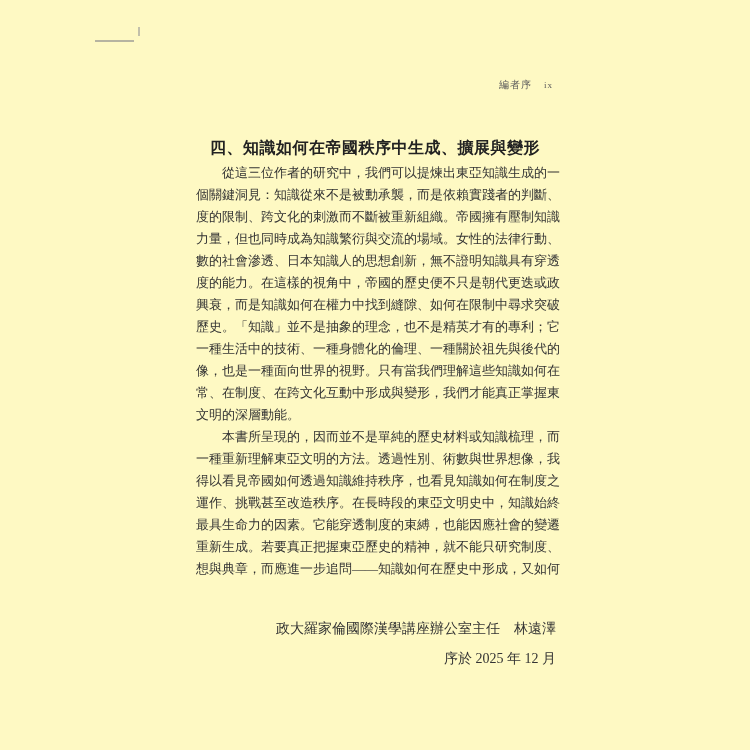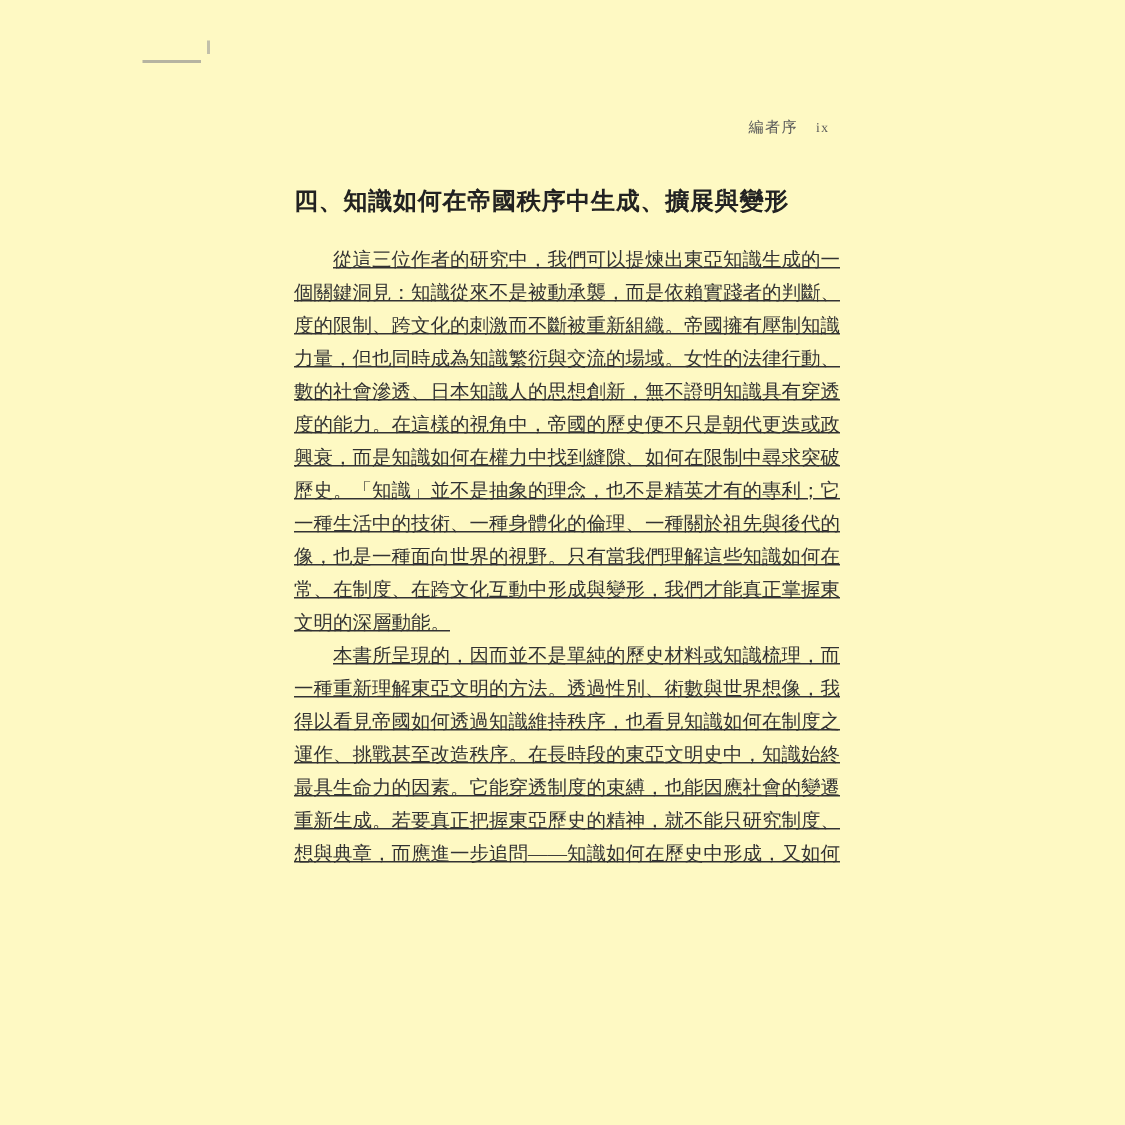--- a/index.html
+++ b/index.html
@@ -47,38 +47,38 @@
   .running-header .pagenum {
     margin-left: 12px;
     font-size: 9px;
     letter-spacing: 1px;
     color: #5a5a5a;
   }
   .section-heading {
     position: absolute;
     left: 196px;
     top: 124px;
-    margin: 0;
+    margin: 14px;
     width: 420px;
     font-size: 16px;
     font-weight: bold;
     letter-spacing: 0.5px;
     color: #222222;
     white-space: nowrap;
   }
   .body-text {
     position: absolute;
     left: 196px;
     top: 162px;
     width: 364px;
     font-size: 13px;
     line-height: 22px;
     color: #333333;
   }
-  .para { margin: 0; text-decoration: underline; }
+  .para { margin: 0; }
   .line {
     width: 100%;
     text-align: justify;
     text-align-last: justify;
     overflow: hidden;
     height: 22px;
   }
   .line.first { text-indent: 2em; }
   .line.last  { text-align-last: left; }
   .signature {
@@ -126,14 +126,18 @@
         <div class="line first">本書所呈現的，因而並不是單純的歷史材料或知識梳理，而是</div>
         <div class="line">一種重新理解東亞文明的方法。透過性別、術數與世界想像，我們</div>
         <div class="line">得以看見帝國如何透過知識維持秩序，也看見知識如何在制度之外</div>
         <div class="line">運作、挑戰甚至改造秩序。在長時段的東亞文明史中，知識始終是</div>
         <div class="line">最具生命力的因素。它能穿透制度的束縛，也能因應社會的變遷而</div>
         <div class="line">重新生成。若要真正把握東亞歷史的精神，就不能只研究制度、思</div>
         <div class="line">想與典章，而應進一步追問——知識如何在歷史中形成，又如何帶</div>
       </div>
     </div>
 
+  <div class="signature">
+    <div class="sig-line">政大羅家倫國際漢學講座辦公室主任　林遠澤</div>
+    <div class="sig-line">序於 2025 年 12 月</div>
+  </div>
 
 </div>
 
 </body></html>

